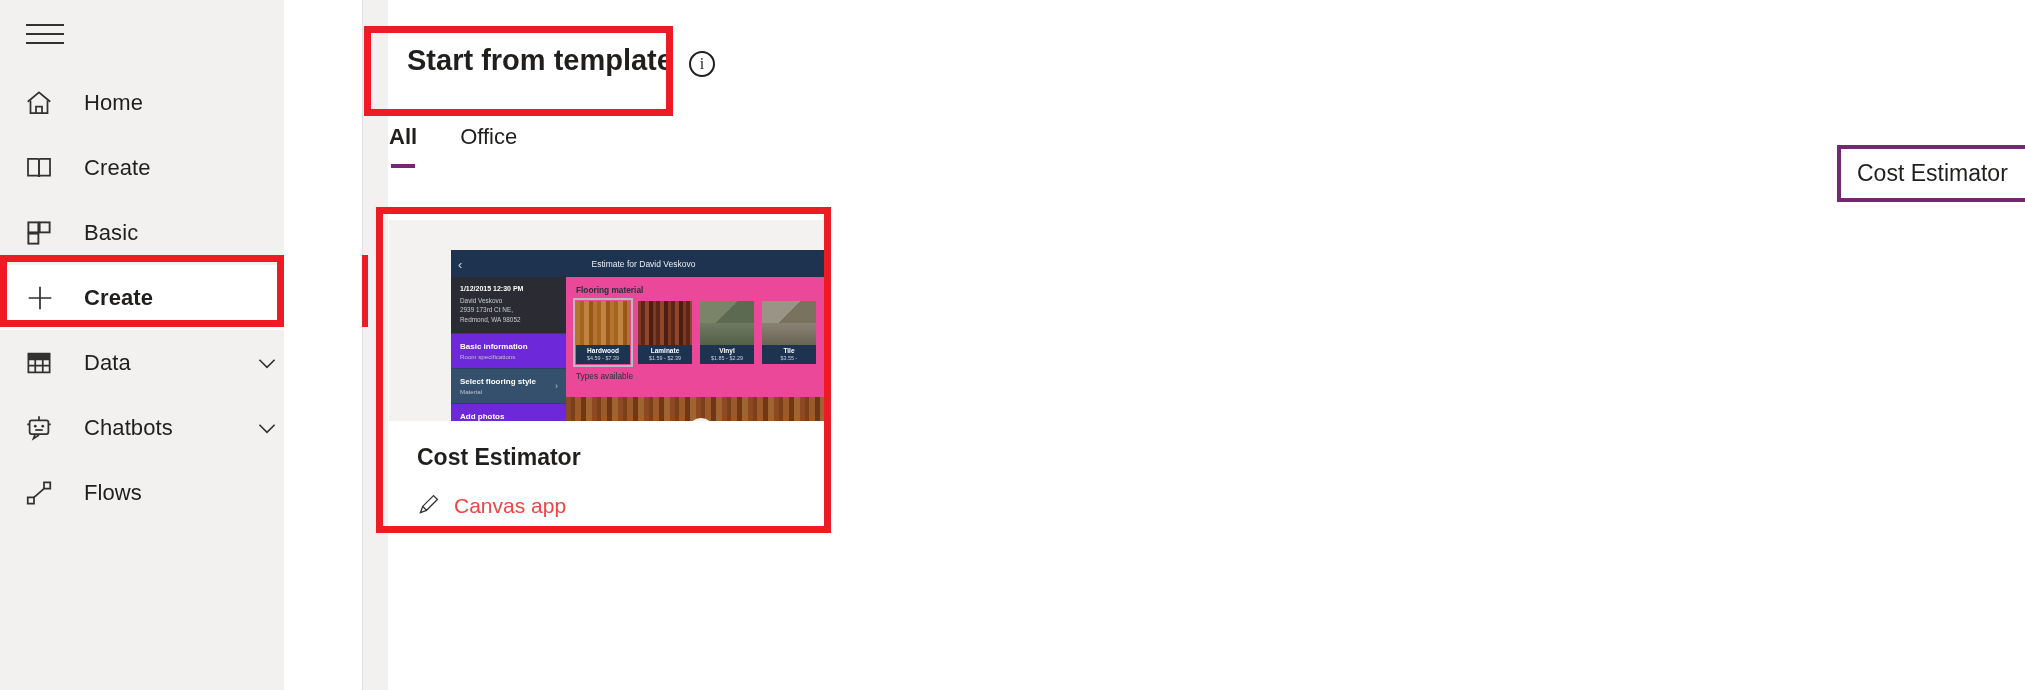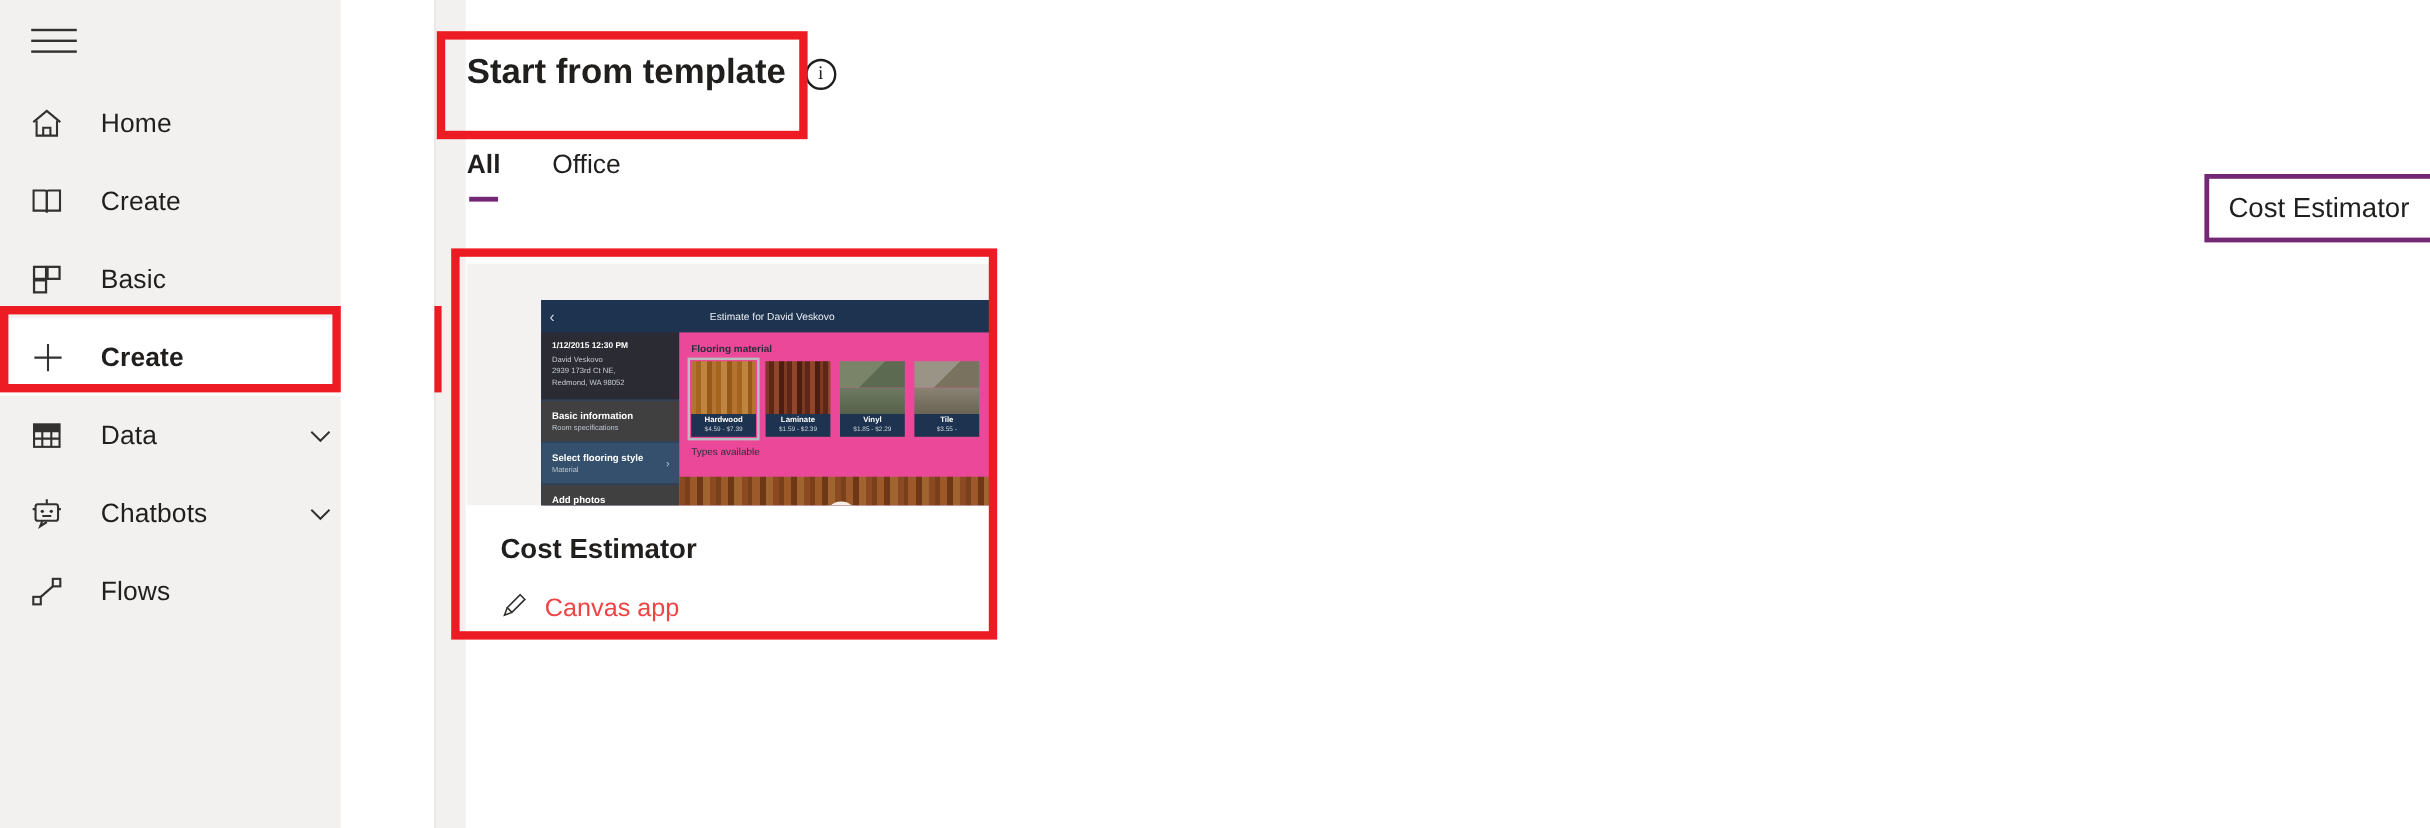--- a/index.html
+++ b/index.html
@@ -98,22 +98,22 @@
   }
   .sb-red-bit {
     position: absolute; left: 362px; top: 255px; width: 6px; height: 72px;
     background: #ed1c24; z-index: 31;
   }
 
   
   .main { position: absolute; left: 389px; top: 0; right: 0; height: 690px; background: #fff; }
 
   .page-title-wrap {
-    position: absolute; left: 0px; top: 44px;
-    display: flex; align-items: center; gap: 16px;
+    position: absolute; left: 18px; top: 44px;
+    display: flex; align-items: flex-end; gap: 16px;
   }
   .page-title {
     font-size: 29px; font-weight: 600; color: #201f1e; white-space: nowrap;
   }
   .info-icon {
     width: 26px; height: 26px; border: 2px solid #201f1e; border-radius: 50%;
     display: flex; align-items: center; justify-content: center;
     font-size: 16px; font-family: "Liberation Serif", serif; color: #201f1e;
     cursor: pointer; margin-top: 3px;
   }
@@ -185,21 +185,21 @@
   .mock-header-title { font-size: 8.5px; color: #e9eef3; }
   .mock-back {
     position: absolute; left: 7px; top: 50%; transform: translateY(-50%);
     color: #cdd6e0; font-size: 13px; line-height: 1;
   }
   .mock-body { position: absolute; left: 0; top: 27px; right: 0; bottom: 0; display: flex; }
   .mock-left { width: 115px; background: #223349; flex: 0 0 115px; }
   .ml-info { padding: 8px 9px 9px 9px; background: #2b2b34; }
   .ml-info .d { font-size: 7px; color: #fff; font-weight: 700; margin-bottom: 4px; }
   .ml-info .l { font-size: 6.4px; color: #c6ccd4; line-height: 1.45; }
-  .ml-row { padding: 8px 9px; border-top: 1px solid #2d4261; position: relative; background: #404040; }
+  .ml-row { padding: 8px 9px; border-top: 1px solid #2d4261; position: relative; background: #6d28d9; }
   .ml-row.alt { background: #34506d; }
   .ml-row .t { font-size: 8px; color: #ffffff; font-weight: 700; }
   .ml-row .s { font-size: 6.2px; color: #bcc6d2; margin-top: 2px; }
   .ml-row .chev { position: absolute; right: 8px; top: 50%; transform: translateY(-50%); color: #b9c4d1; font-size: 9px; }
 
   .mock-right { flex: 1 1 auto; position: relative; background: #ec4899; }
   .mr-label { font-size: 8.3px; font-weight: 700; color: #26303a; padding: 8px 0 6px 10px; }
   .swatch-row { display: flex; gap: 8px; padding-left: 10px; }
   .swatch { width: 54px; }
   .swatch .img { height: 44px; }

